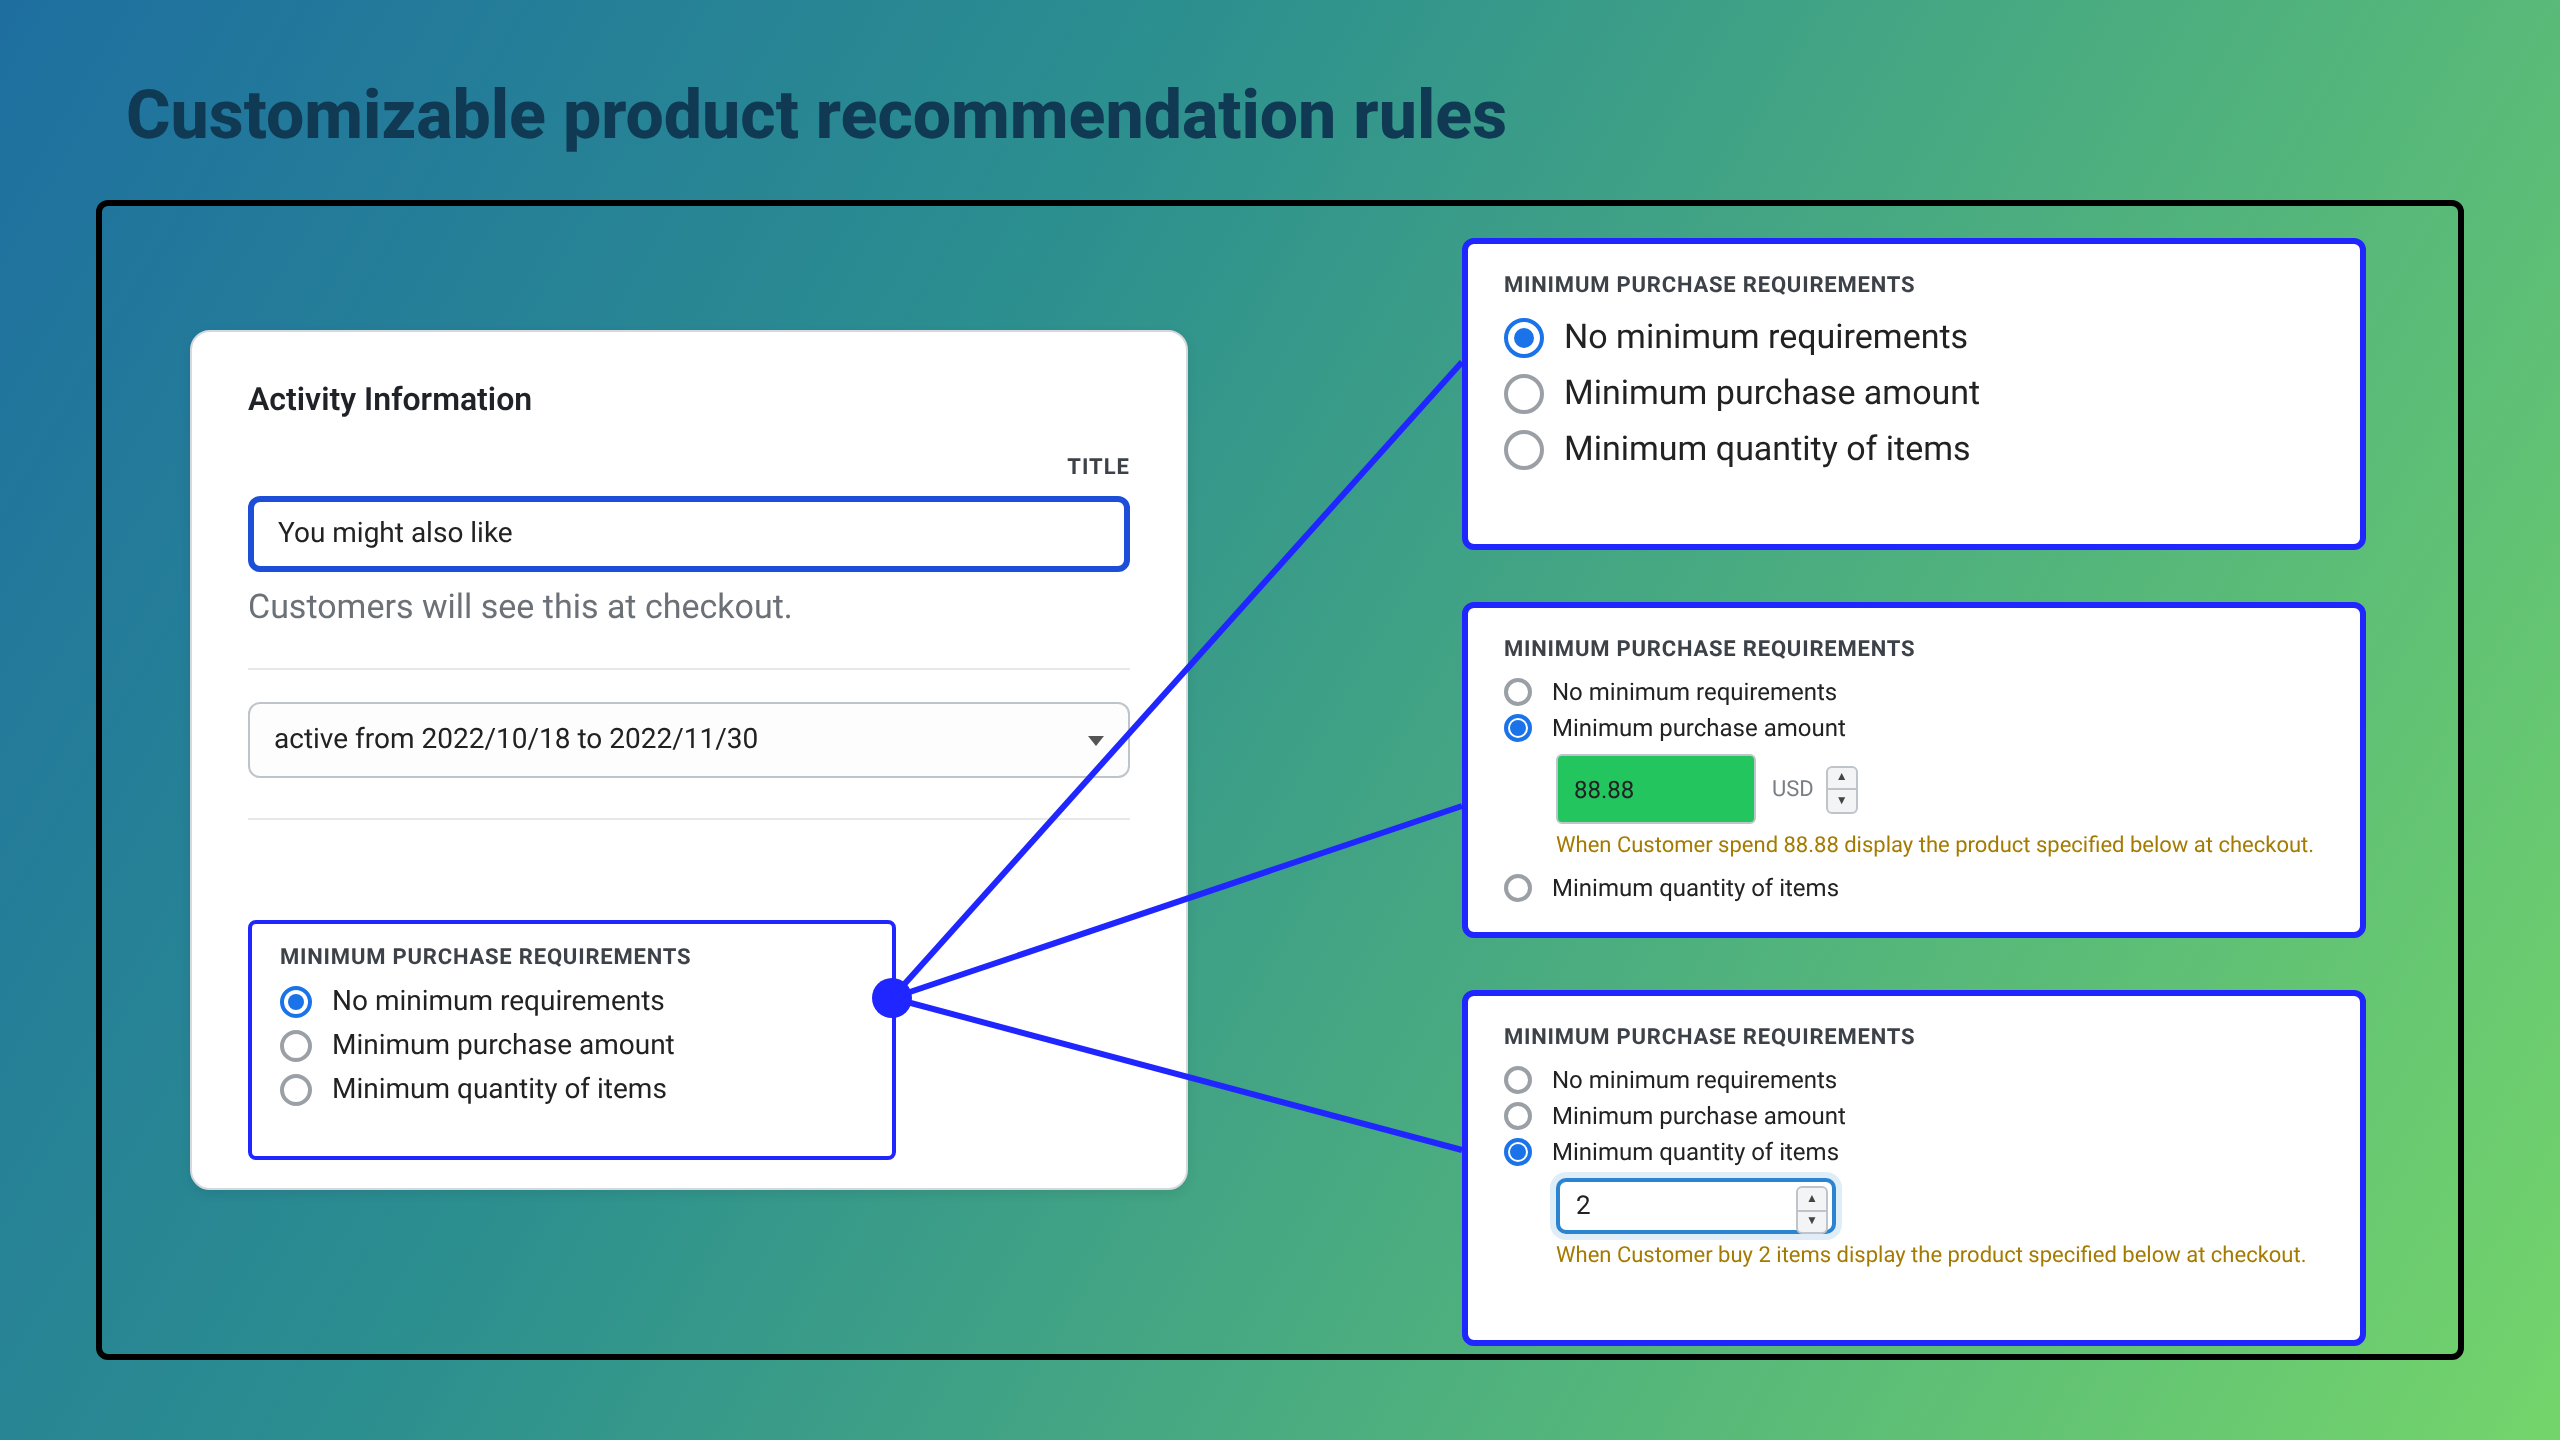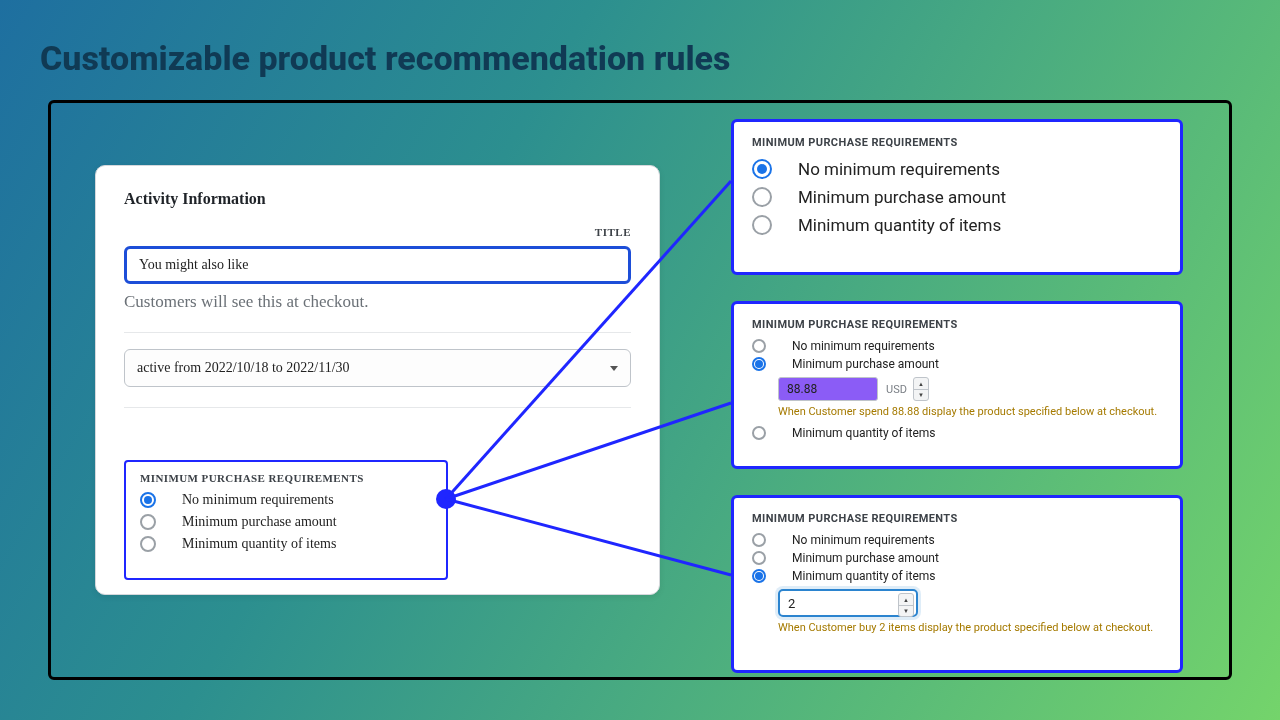--- a/index.html
+++ b/index.html
@@ -3,35 +3,34 @@
 <meta charset="utf-8">
 <style>
   * { box-sizing: border-box; margin: 0; padding: 0; }
   html, body { width: 1280px; height: 720px; overflow: hidden; font-family: -apple-system, BlinkMacSystemFont, "Segoe UI", Roboto, Helvetica, Arial, sans-serif; }
   .bg {
     width: 1280px; height: 720px;
     background: linear-gradient(120deg, #1e6fa0 0%, #2c8f8f 35%, #74d46b 100%);
     position: relative;
   }
   .page-title {
-    position: absolute; left: 40px; top: 38px;
+    position: absolute; left: 63px; top: 38px;
     font-size: 34px; font-weight: 800; color: #103a54;
   }
   .outer-frame {
     position: absolute; left: 48px; top: 100px; width: 1184px; height: 580px;
     border: 3px solid #000; border-radius: 6px;
     background: transparent;
   }
 
   
   .card {
-    position: absolute; left: 44px; top: 62px; width: 565px; height: 430px;
+    position: absolute; left: 44px; top: 62px; width: 499px; height: 430px;
     background: #fff; border: 1px solid #d5d8dc; border-radius: 10px;
     box-shadow: 0 2px 6px rgba(0,0,0,.08);
-    font-family: Liberation Serif, serif;
   }
   .card-title {
     font-weight: 600; font-size: 16px; color: #1f2328;
     padding: 24px 28px 18px 28px;
   }
   .block { padding: 0 28px 18px 28px; }
   .label { font-size: 11px; font-weight: 700; letter-spacing: .5px; color: #3d4248; margin-bottom: 8px; text-align: right; }
   .input-text {
     width: 100%; height: 38px; border: 3px solid #1d4ed8; border-radius: 6px;
     padding: 0 12px; font-size: 14px; color: #222; background: #fff;
@@ -54,21 +53,21 @@
   .mini-panel {
     position: absolute; left: 28px; bottom: 14px; width: 324px; height: 120px;
     background: #fff; border: 2px solid #1f26ff; border-radius: 4px;
     padding: 10px 14px;
   }
   .mini-header {
     font-size: 11px; font-weight: 700; letter-spacing: .4px; color: #3d4248;
     margin-bottom: 8px;
   }
 
-  .radio-row { display: flex; align-items: flex-start; gap: 26px; font-size: 14px; color: #222; margin: 6px 0; }
+  .radio-row { display: flex; align-items: flex-start; gap: 10px; font-size: 14px; color: #222; margin: 6px 0; }
   .radio { width: 16px; height: 16px; border-radius: 50%; border: 2px solid #9aa0a6; background: #fff; display: inline-flex; align-items: center; justify-content: center; flex: 0 0 16px; }
   .radio.selected { border-color: #1a73e8; }
   .radio.selected::after { content: ""; width: 8px; height: 8px; border-radius: 50%; background: #1a73e8; }
 
   
   .state {
     position: absolute; background: #fff; border: 3px solid #1f26ff; border-radius: 6px;
     padding: 14px 18px 12px 18px;
   }
   .state1 { left: 680px; top: 16px; width: 452px; height: 156px; }
@@ -76,23 +75,23 @@
   .state3 { left: 680px; top: 392px; width: 452px; height: 178px; }
 
   .state1 .mini-header { font-size: 14px; margin-bottom: 10px; }
   .state1 .radio-row { font-size: 17px; margin: 8px 0; }
   .state1 .radio { width: 20px; height: 20px; flex: 0 0 20px; }
   .state1 .radio.selected::after { width: 10px; height: 10px; }
 
   .state .mini-header { font-size: 11px; }
   .amount-wrap { display: flex; align-items: center; gap: 0; margin: 6px 0 4px 26px; }
   .amount {
-    width: 100px; height: 24px; border: 1px solid #bfc4ca; border-radius: 3px;
+    width: 100px; height: 35px; border: 1px solid #bfc4ca; border-radius: 3px;
     display: flex; align-items: center; padding: 0 8px; font-size: 12px; color: #222;
-    background: #8b5cf6;
+    background: #22c55e;
   }
   .currency { font-size: 11px; color: #7a7f85; margin: 0 6px 0 8px; }
   .spinner {
     width: 16px; height: 24px; border: 1px solid #bfc4ca; border-radius: 3px;
     display: flex; flex-direction: column; background: #f3f4f5;
   }
   .spinner div { flex: 1; display: flex; align-items: center; justify-content: center; font-size: 6px; color: #444; }
   .spinner div:first-child { border-bottom: 1px solid #bfc4ca; }
   .hint { font-size: 11px; color: #a57a00; margin: 4px 0 8px 26px; line-height: 1.2; }
 

